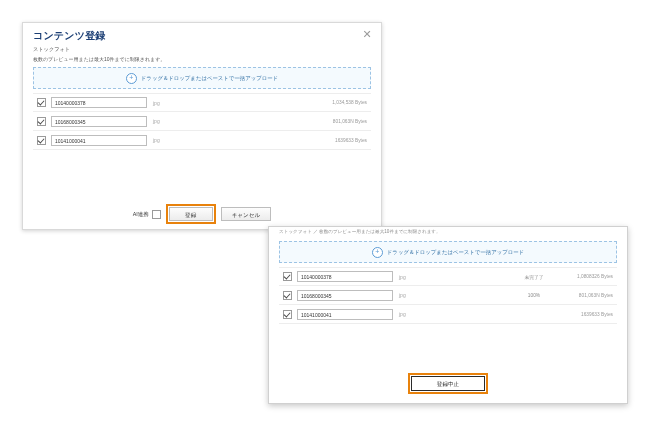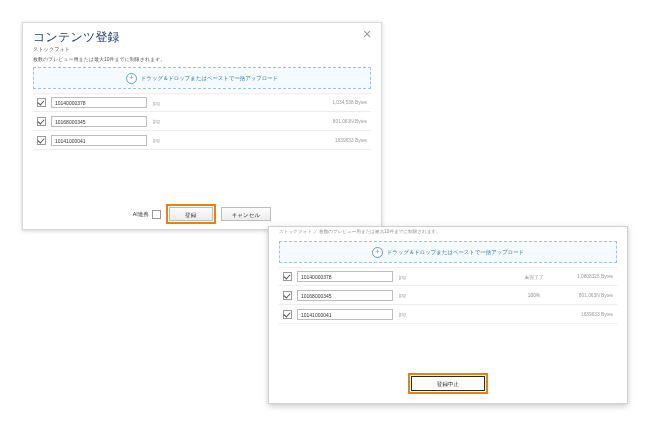--- a/index.html
+++ b/index.html
@@ -28,23 +28,23 @@
     box-shadow: 0 1px 4px rgba(0,0,0,0.18);
     box-sizing: border-box;
   }
   .dlg-header {
     position: relative;
     height: 22px;
     padding: 6px 10px 0 10px;
     box-sizing: border-box;
   }
   .dlg-title {
-    font-size: 12px;
+    font-size: 10px;
     color: #1b3e74;
-    font-weight: normal;
+    font-weight: bold;
     letter-spacing: .2px;
   }
   .dlg-close {
     position: absolute;
     right: 8px;
     top: 5px;
     width: 12px;
     height: 12px;
     color: #9a9a9a;
     font-size: 11px;

